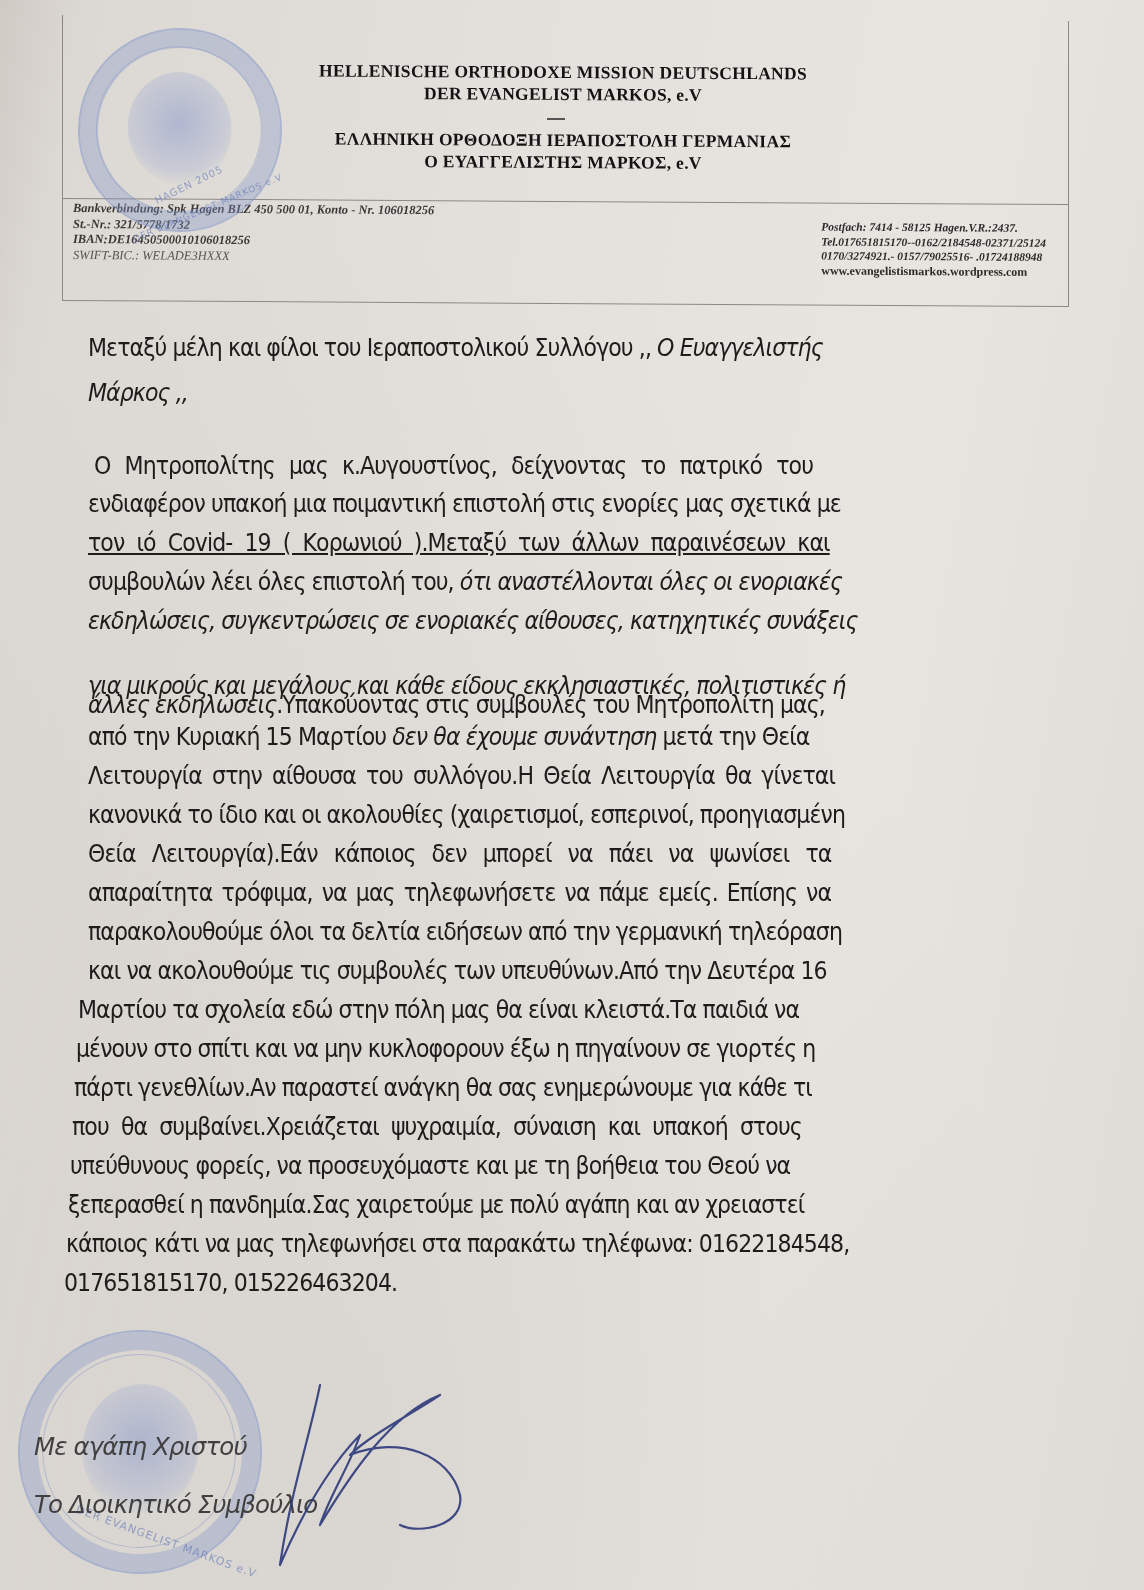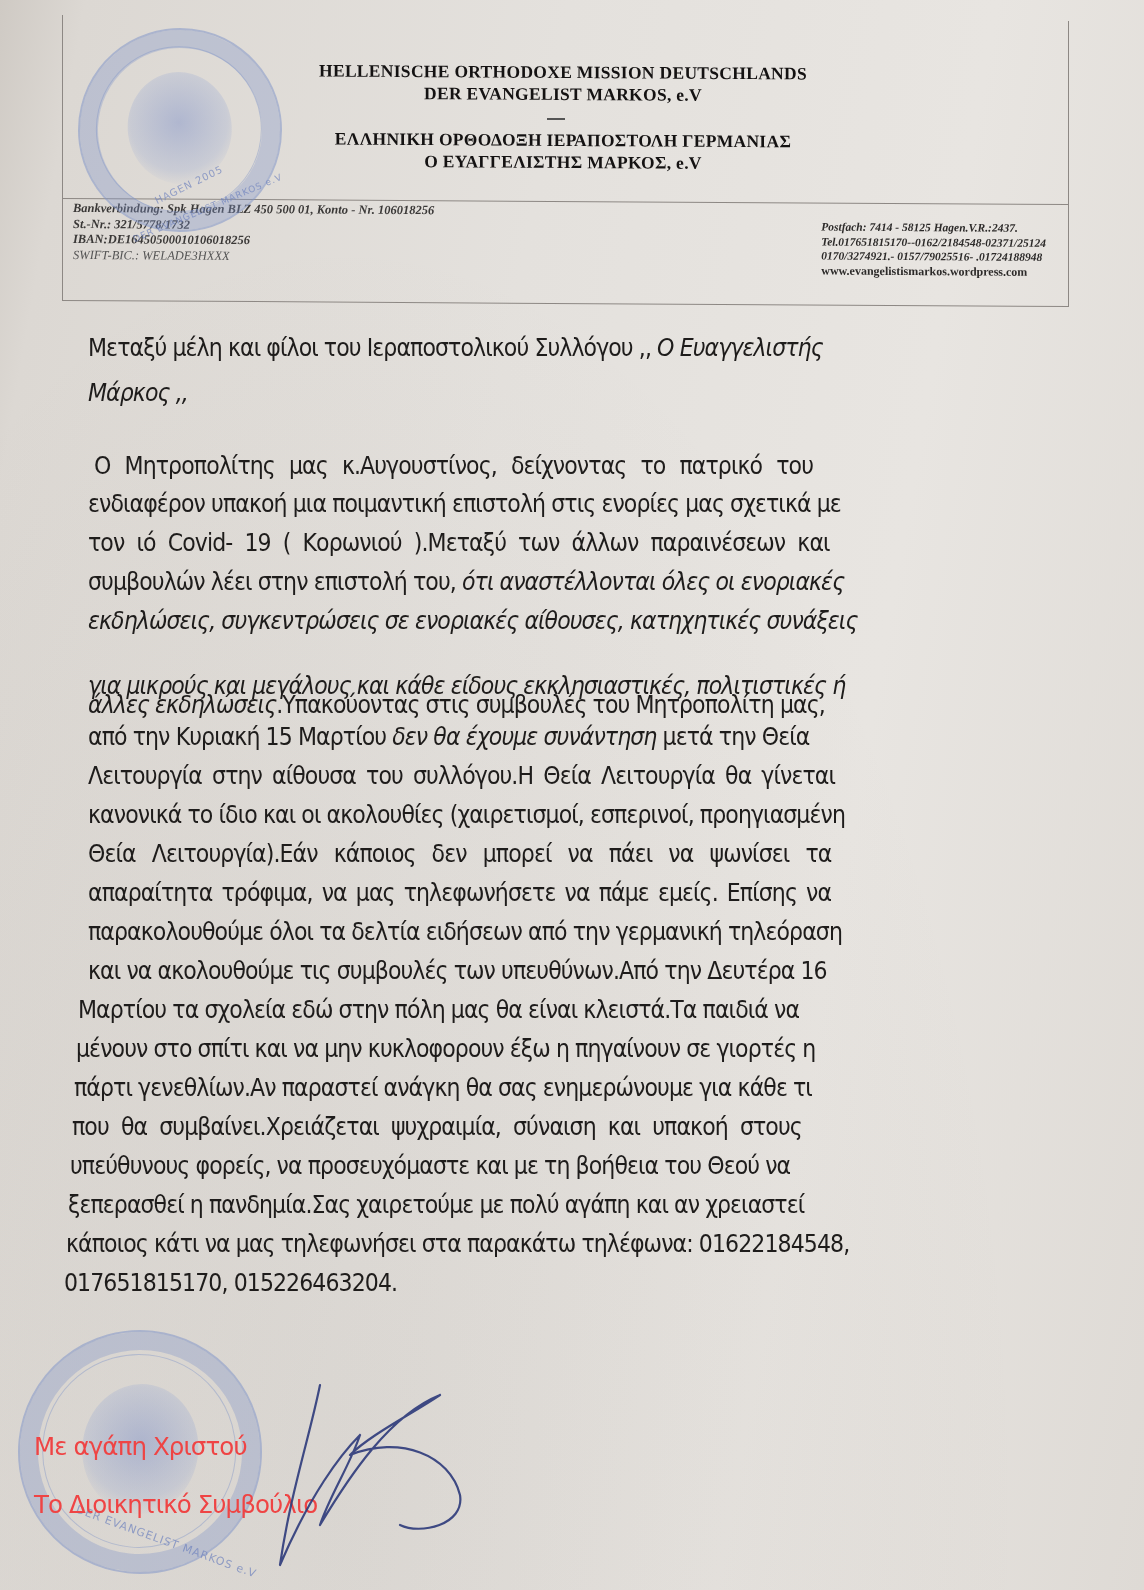--- a/index.html
+++ b/index.html
@@ -70,21 +70,21 @@
       font-family: "DejaVu Sans", sans-serif;
       font-stretch: condensed;
     }
     .line {
       position: absolute; left: 0; white-space: nowrap; font-size: 24.5px;
       letter-spacing: -0.9px; color: #1e1c1b;
       transform-origin: left top;
     }
     .line b { font-style: italic; font-weight: normal; }
     .signoff {
-      position: absolute; font-size: 24.5px; letter-spacing: -0.9px; color: #ef4444; white-space: nowrap;
+      position: absolute; font-size: 24.5px; letter-spacing: -0.9px; color: #404040; white-space: nowrap; font-style: italic;
     }
     .signature { position: absolute; left: 250px; top: 1375px; width: 280px; height: 200px; }
   </style>
 </head>
 <body>
 
 <div class="paper-shadow"></div>
 
 <div class="letterhead">
   <div class="org-title org-de-1">HELLENISCHE ORTHODOXE MISSION DEUTSCHLANDS</div>
@@ -119,22 +119,22 @@
 <div class="letter">
   <div class="line" style="top:0px;">
     <span>Μεταξύ μέλη και φίλοι του Ιεραποστολικού Συλλόγου ,, </span><b>Ο Ευαγγελιστής</b>
   </div>
   <div class="line" style="top:45px;">
     <b>Μάρκος ,,</b>
   </div>
 
   <div class="line" style="top:118px;left:6px;word-spacing:8px;"><span>Ο Μητροπολίτης μας κ.Αυγουστίνος,  δείχνοντας το πατρικό του</span></div>
   <div class="line" style="top:156px;"><span>ενδιαφέρον υπακοή μια ποιμαντική επιστολή στις ενορίες μας σχετικά με</span></div>
-  <div class="line" style="top:195px;word-spacing:6px;"><span>τον ιό Covid- 19 ( Κορωνιού  ).Μεταξύ των άλλων παραινέσεων και</span></div>
-  <div class="line" style="top:234px;"><span>συμβουλών λέει στην επιστολή του, </span><b>ότι αναστέλλονται όλες οι ενοριακές</b></div>
+  <div class="line" style="top:195px;word-spacing:6px;text-decoration:underline;"><span>τον ιό Covid- 19 ( Κορωνιού  ).Μεταξύ των άλλων παραινέσεων και</span></div>
+  <div class="line" style="top:234px;"><span>συμβουλών λέει όλες επιστολή του, </span><b>ότι αναστέλλονται όλες οι ενοριακές</b></div>
   <div class="line" style="top:273px;"><b>εκδηλώσεις, συγκεντρώσεις σε ενοριακές αίθουσες, κατηχητικές συνάξεις</b></div>
   <div class="line" style="top:312px;margin-top:26px;"><b>για μικρούς και μεγάλους και κάθε είδους εκκλησιαστικές, πολιτιστικές ή</b></div>
   <div class="line" style="top:357px;text-align:right;"><b>άλλες εκδηλώσεις</b><span>.Υπακούοντας στις συμβουλές  του Μητροπολίτη μας,</span></div>
   <div class="line" style="top:389px;"><span>από την Κυριακή 15 Μαρτίου </span><b>δεν θα έχουμε συνάντηση</b><span> μετά την Θεία</span></div>
   <div class="line" style="top:428px;word-spacing:4px;"><span>Λειτουργία στην αίθουσα του συλλόγου.Η Θεία Λειτουργία θα γίνεται</span></div>
   <div class="line" style="top:467px;"><span>κανονικά το ίδιο και οι ακολουθίες (χαιρετισμοί, εσπερινοί, προηγιασμένη</span></div>
   <div class="line" style="top:506px;word-spacing:10px;"><span>Θεία Λειτουργία).Εάν κάποιος δεν μπορεί να πάει να ψωνίσει τα</span></div>
   <div class="line" style="top:545px;word-spacing:3px;"><span>απαραίτητα τρόφιμα, να μας τηλεφωνήσετε να πάμε εμείς. Επίσης να</span></div>
   <div class="line" style="top:584px;"><span>παρακολουθούμε όλοι τα δελτία ειδήσεων από την γερμανική τηλεόραση</span></div>
   <div class="line" style="top:623px;"><span>και να ακολουθούμε τις συμβουλές των υπευθύνων.Από την Δευτέρα 16</span></div>

